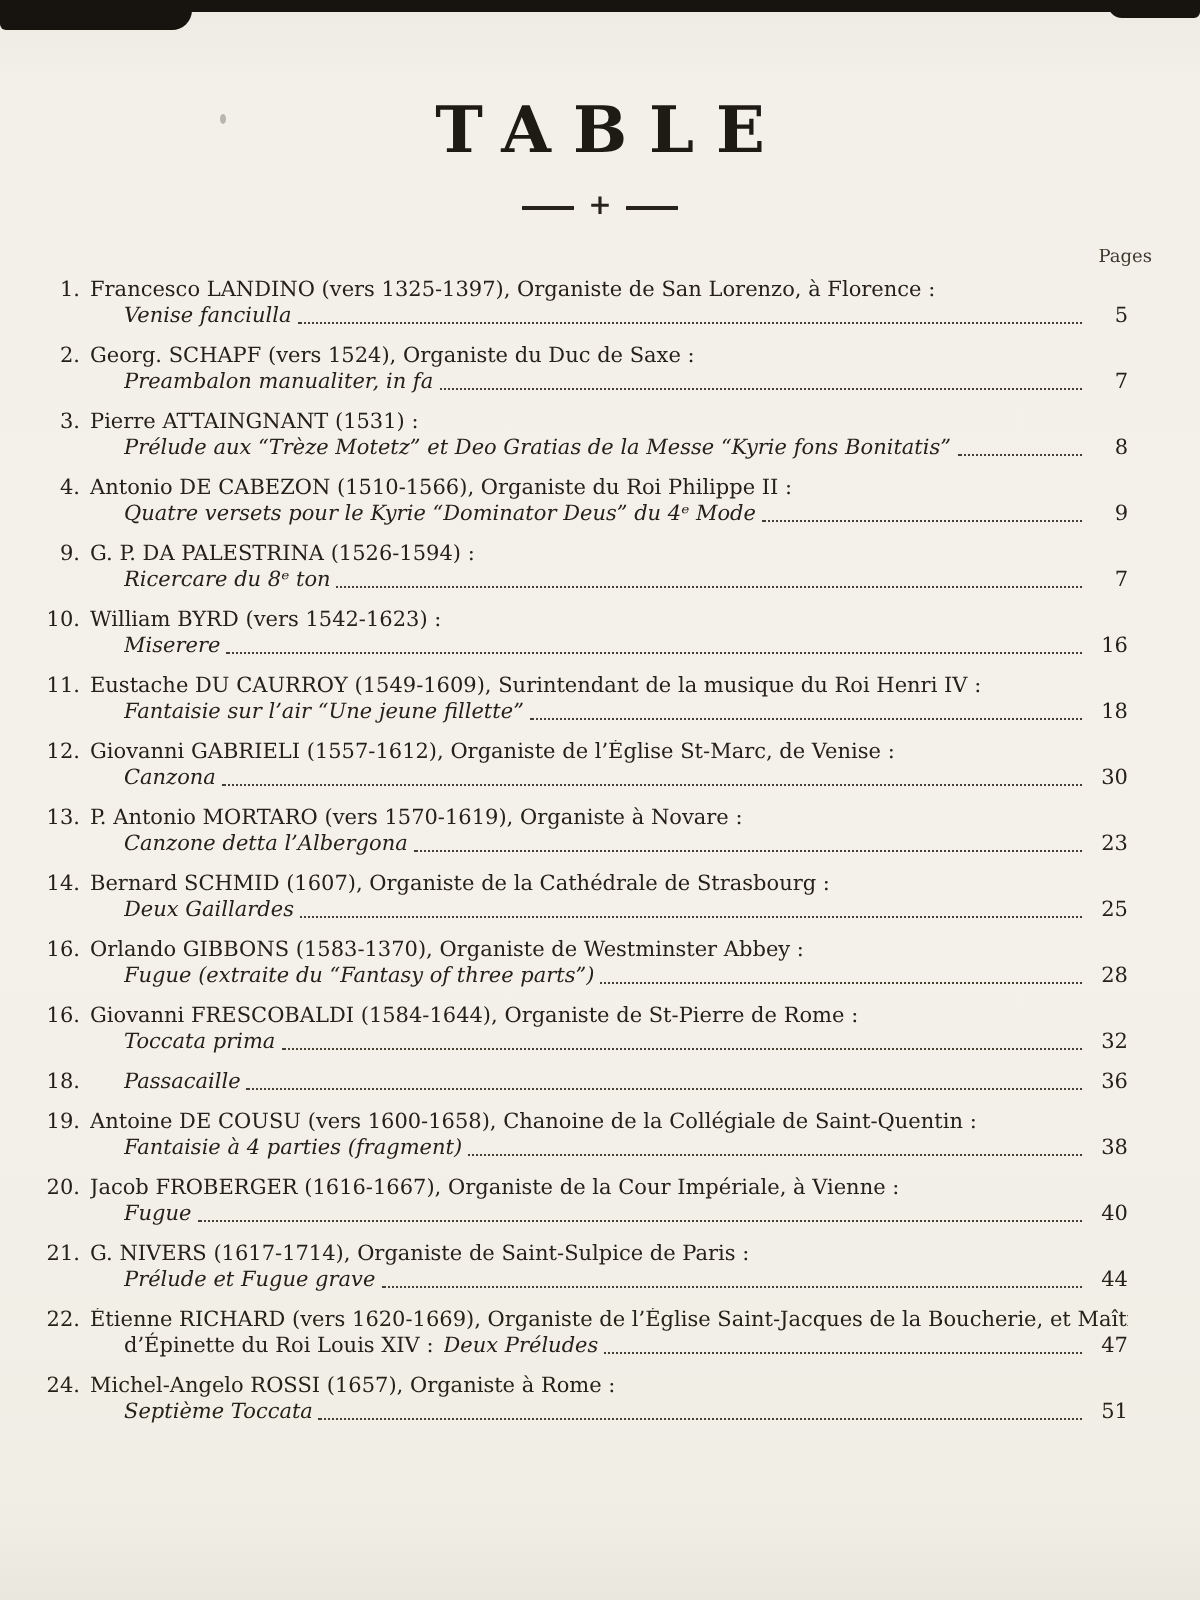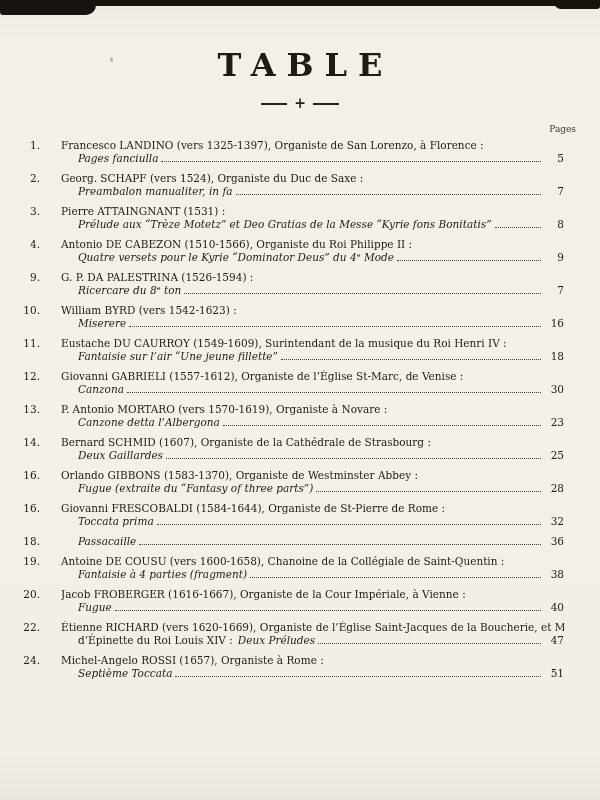--- a/index.html
+++ b/index.html
@@ -22,21 +22,21 @@
   }
   .ornament{display:flex;justify-content:center;align-items:center;gap:7px;margin-top:15px;}
   .orn-line{width:26px;height:2px;background:#28231b;}
   .orn-cross{font-size:14px;font-weight:bold;line-height:10px;color:#28231b;transform:translateY(-1px);}
 
   .pages-label{text-align:right;font-size:9px;padding-right:24px;margin-top:15px;color:#3d372c;}
 
   .toc{padding:5px 36px 0 14px;}
   .entry{display:flex;margin-bottom:7px;}
   .num{width:26px;text-align:right;font-size:10.5px;line-height:13px;flex:none;}
-  .ebody{flex:1;margin-left:21px;min-width:0;}
+  .ebody{flex:1;margin-left:5px;min-width:0;}
   .desc{font-size:10.5px;line-height:13px;white-space:nowrap;overflow:hidden;}
   .tline{display:flex;align-items:flex-end;padding-left:17px;font-size:10.5px;line-height:13px;}
   .tprefix{white-space:nowrap;margin-right:5px;}
   .ititle{font-style:italic;white-space:nowrap;overflow:hidden;}
   .leader{flex:1;min-width:10px;margin:0 3px 3px;border-bottom:1.5px dotted #453e32;}
   .pnum{width:20px;text-align:right;flex:none;font-size:10.5px;line-height:13px;}
 </style>
 </head>
 <body>
 
@@ -54,21 +54,21 @@
 </div>
 
 <div class="pages-label">Pages</div>
 
 <div class="toc" id="toc">
     <div class="entry">
       <span class="num">1.</span>
       <div class="ebody">
         <div class="desc">Francesco LANDINO (vers 1325-1397), Organiste de San Lorenzo, à Florence :</div>
         <div class="tline">
-          <span class="ititle">Pages fanciulla</span>
+          <span class="ititle">Venise fanciulla</span>
           <span class="leader"></span>
           <span class="pnum">5</span>
         </div>
       </div>
     </div>
     <div class="entry">
       <span class="num">2.</span>
       <div class="ebody">
         <div class="desc">Georg. SCHAPF (vers 1524), Organiste du Duc de Saxe :</div>
         <div class="tline">
@@ -210,20 +210,31 @@
       </div>
     </div>
     <div class="entry">
       <span class="num">20.</span>
       <div class="ebody">
         <div class="desc">Jacob FROBERGER (1616-1667), Organiste de la Cour Impériale, à Vienne :</div>
         <div class="tline">
           <span class="ititle">Fugue</span>
           <span class="leader"></span>
           <span class="pnum">40</span>
+        </div>
+      </div>
+    </div>
+    <div class="entry">
+      <span class="num">21.</span>
+      <div class="ebody">
+        <div class="desc">G. NIVERS (1617-1714), Organiste de Saint-Sulpice de Paris :</div>
+        <div class="tline">
+          <span class="ititle">Prélude et Fugue grave</span>
+          <span class="leader"></span>
+          <span class="pnum">44</span>
         </div>
       </div>
     </div>
     <div class="entry">
       <span class="num">22.</span>
       <div class="ebody">
         <div class="desc">Étienne RICHARD (vers 1620-1669), Organiste de l’Église Saint-Jacques de la Boucherie, et Maître</div>
         <div class="tline">
           <span class="tprefix">d’Épinette du Roi Louis XIV :</span>
           <span class="ititle">Deux Préludes</span>

